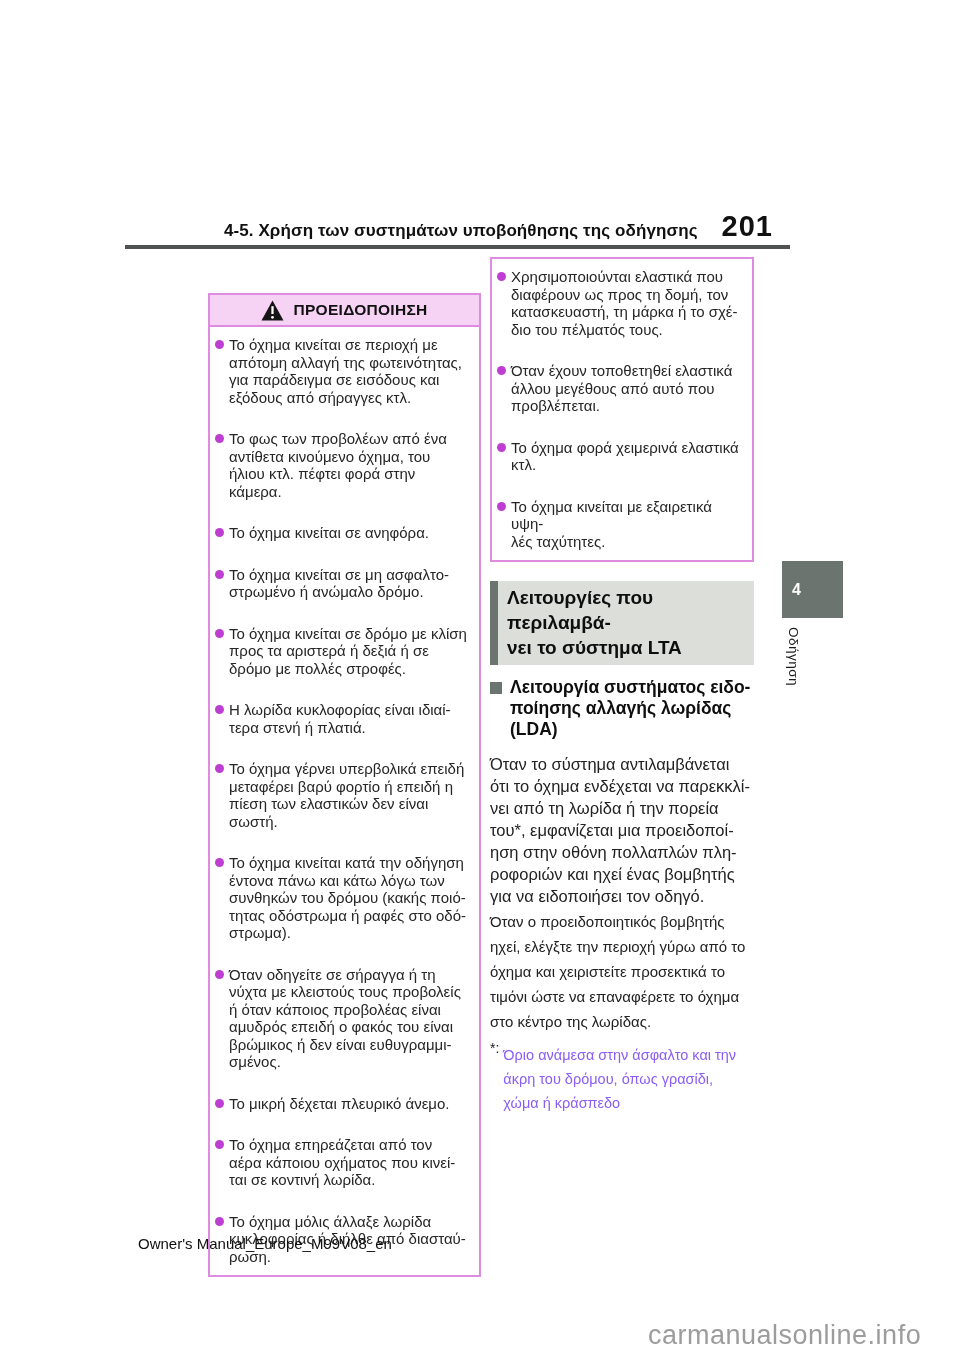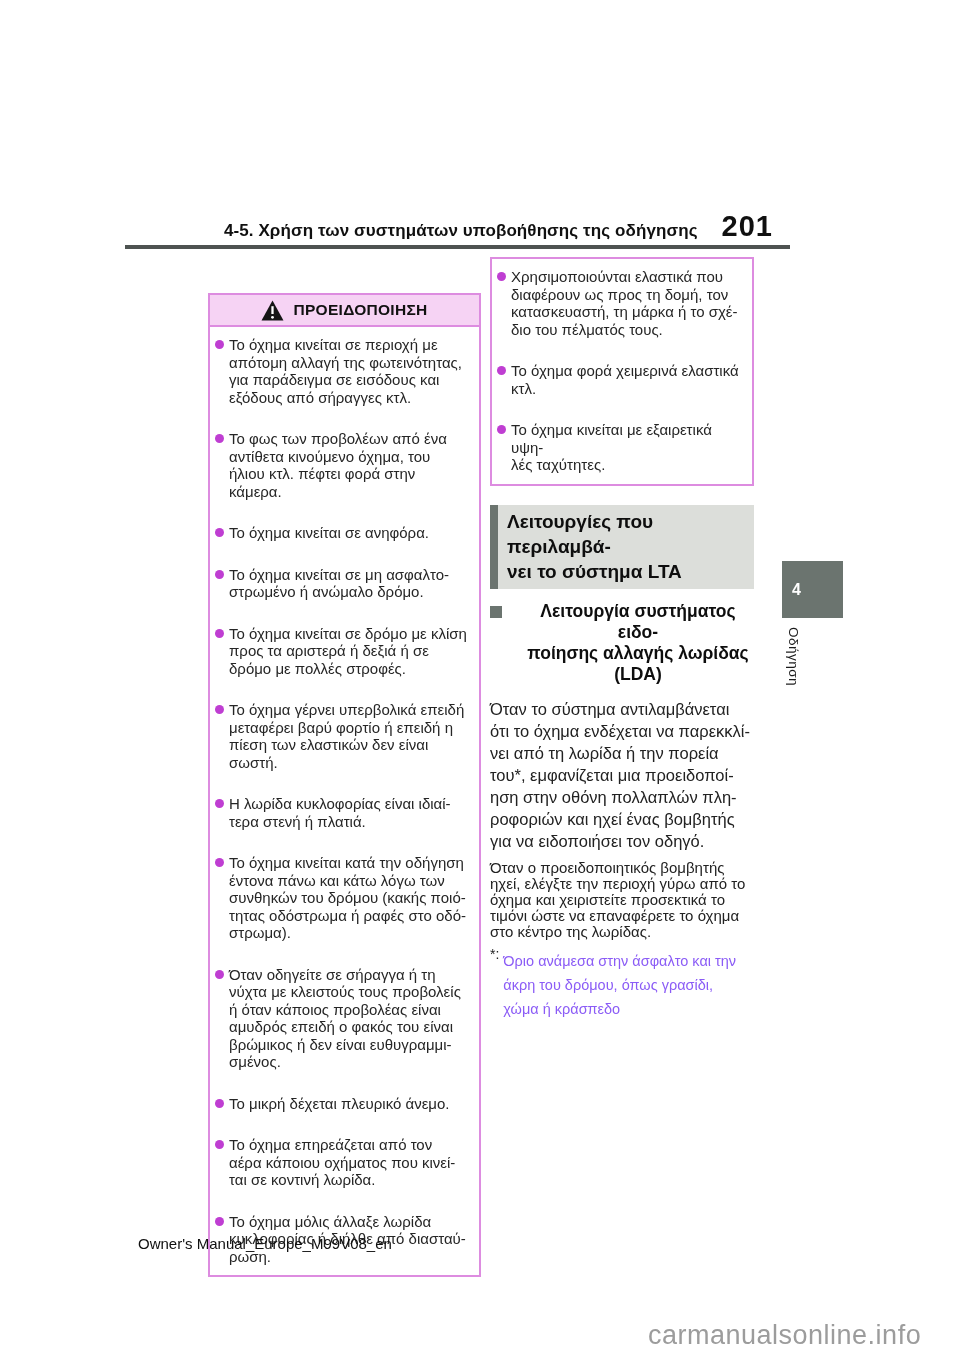--- a/index.html
+++ b/index.html
@@ -28,25 +28,25 @@
   .bullet-item{display:flex;gap:5px;}
   .dot{width:9px;height:9px;border-radius:50%;background:var(--bullet_dot,#bf3ed2);
        flex:none;margin-top:4px;}
   .btxt{font-size:15px;line-height:17.5px;white-space:pre-line;color:#262626;}
 
   
   .section-header{margin-top:19px;background:var(--section_header_bg,#dcdeda);
                   border-left:8px solid var(--accent_gray,#6b746f);
                   padding:4px 4px 5px 9px;font-weight:bold;font-size:19px;line-height:25px;
                   white-space:pre-line;color:#0e0e0e;}
-  .subsection{margin-top:12px;display:flex;gap:20px;text-align:center;}
+  .subsection{margin-top:12px;display:flex;gap:8px;}
   .sq{width:12px;height:12px;background:var(--accent_gray,#6b746f);flex:none;margin-top:5px;}
   .subsection-title{font-weight:bold;font-size:17.5px;line-height:21px;white-space:pre-line;color:#0e0e0e;}
   .para1{margin-top:13px;font-size:16.5px;line-height:22px;white-space:pre-line;color:#222;}
-  .para2{margin-top:8px;font-size:15px;line-height:16px;white-space:pre-line;color:#222;}
+  .para2{margin-top:2px;font-size:15px;line-height:25px;white-space:pre-line;color:#222;}
   .footnote{margin-top:9px;display:flex;gap:4px;}
   .fn-marker{font-size:14px;flex:none;position:relative;top:-3px;color:#222;}
   .fn-text{font-size:14.5px;line-height:24px;white-space:pre-line;color:#8b5cf6;}
 
   
   .chapter-tab{position:absolute;left:782px;top:561px;width:61px;height:57px;
                background:var(--accent_gray,#6b746f);color:#fff;font-weight:bold;font-size:16px;
                display:flex;align-items:center;padding-left:10px;box-sizing:border-box;}
   .chapter-label{position:absolute;left:786px;top:627px;writing-mode:vertical-rl;
                  text-orientation:sideways;font-size:13.5px;color:#1a1a1a;letter-spacing:.5px;}
@@ -104,29 +104,29 @@
 στρωμένο ή ανώμαλο δρόμο.</span>
         </div>
           <div class="bullet-item">
           <span class="dot"></span>
           <span class="btxt">Το όχημα κινείται σε δρόμο με κλίση
 προς τα αριστερά ή δεξιά ή σε
 δρόμο με πολλές στροφές.</span>
         </div>
           <div class="bullet-item">
           <span class="dot"></span>
+          <span class="btxt">Η λωρίδα κυκλοφορίας είναι ιδιαί-
+τερα στενή ή πλατιά.</span>
+        </div>
+          <div class="bullet-item">
+          <span class="dot"></span>
           <span class="btxt">Το όχημα γέρνει υπερβολικά επειδή
 μεταφέρει βαρύ φορτίο ή επειδή η
 πίεση των ελαστικών δεν είναι
 σωστή.</span>
-        </div>
-          <div class="bullet-item">
-          <span class="dot"></span>
-          <span class="btxt">Η λωρίδα κυκλοφορίας είναι ιδιαί-
-τερα στενή ή πλατιά.</span>
         </div>
           <div class="bullet-item">
           <span class="dot"></span>
           <span class="btxt">Το όχημα κινείται κατά την οδήγηση
 έντονα πάνω και κάτω λόγω των
 συνθηκών του δρόμου (κακής ποιό-
 τητας οδόστρωμα ή ραφές στο οδό-
 στρωμα).</span>
         </div>
           <div class="bullet-item">
@@ -160,20 +160,26 @@
 
   <div class="col-right">
     <div class="warn-box">
       <div class="warn-body">
           <div class="bullet-item">
           <span class="dot"></span>
           <span class="btxt">Χρησιμοποιούνται ελαστικά που
 διαφέρουν ως προς τη δομή, τον
 κατασκευαστή, τη μάρκα ή το σχέ-
 διο του πέλματός τους.</span>
+        </div>
+          <div class="bullet-item">
+          <span class="dot"></span>
+          <span class="btxt">Όταν έχουν τοποθετηθεί ελαστικά
+άλλου μεγέθους από αυτό που
+προβλέπεται.</span>
         </div>
           <div class="bullet-item">
           <span class="dot"></span>
           <span class="btxt">Το όχημα φορά χειμερινά ελαστικά
 κτλ.</span>
         </div>
           <div class="bullet-item">
           <span class="dot"></span>
           <span class="btxt">Το όχημα κινείται με εξαιρετικά υψη-
 λές ταχύτητες.</span>

